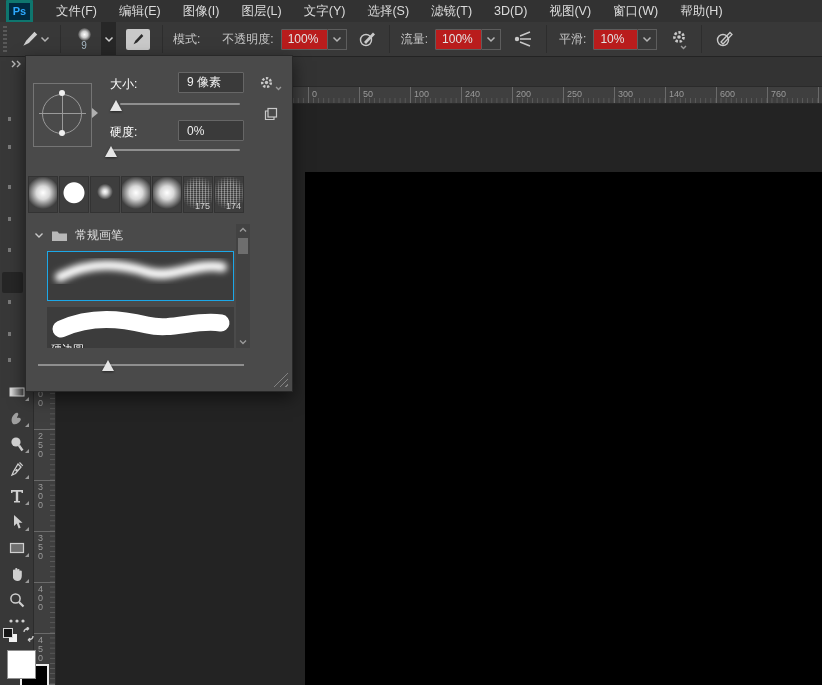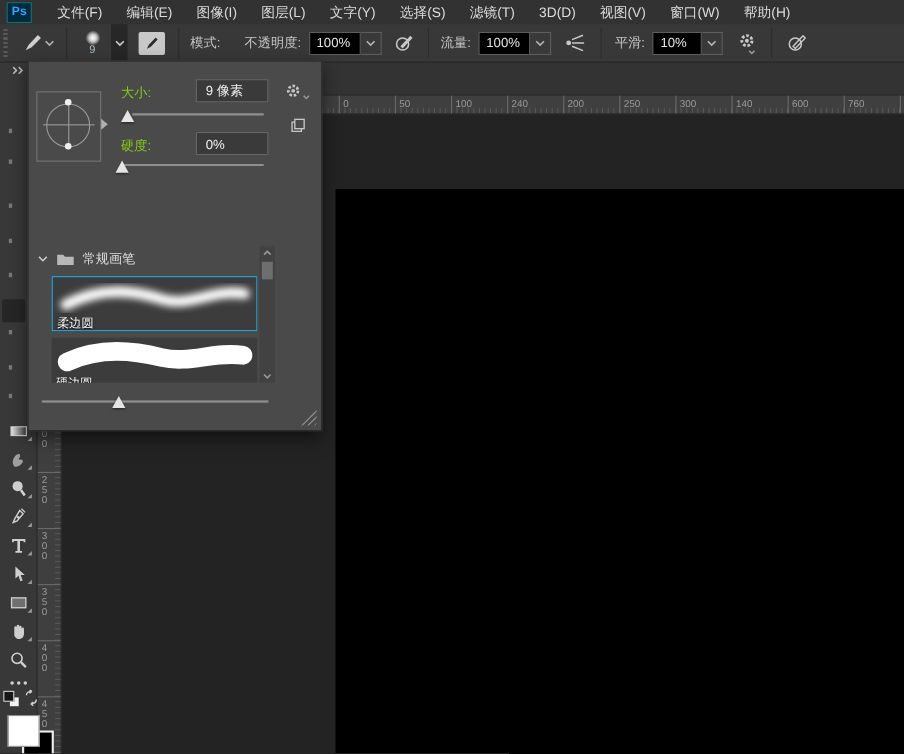--- a/index.html
+++ b/index.html
@@ -2,34 +2,34 @@
 <html style="--accent: #1ca8e8;"><head>
 <meta charset="utf-8">
 <style>
   html,body{margin:0;padding:0;background:#222;}
   #app{position:relative;width:822px;height:685px;overflow:hidden;background:#323232;
        font-family:"Liberation Sans",sans-serif;-webkit-font-smoothing:antialiased;}
   
   .menubar{position:absolute;left:0;top:0;width:822px;height:22px;background:#323232;
            display:flex;align-items:center;padding-left:6px;box-sizing:border-box;
            color:#dcdcdc;font-size:12.5px;}
-  .pslogo{width:21px;height:17px;background:#002a40;border:1px solid #0f766e;color:#2da9ff;
+  .pslogo{width:21px;height:17px;background:#002a40;border:3px solid #0f766e;color:#2da9ff;
           font-size:11px;font-weight:bold;display:flex;align-items:center;justify-content:center;
           margin-right:12px;border-radius:1px;}
   .mi{padding:2px 11px;cursor:default;white-space:nowrap;}
   
   .optbar{position:absolute;left:0;top:22px;width:822px;height:35px;background:#383838;
           border-bottom:1px solid #232323;display:flex;align-items:center;
           color:#c6c6c6;font-size:12px;box-sizing:border-box;}
   .grip{width:9px;height:26px;margin-left:1px;
         background:repeating-linear-gradient(to bottom,#585858 0 2px,transparent 2px 4px);
         background-size:4px 100%;background-repeat:no-repeat;background-position:2px 0;}
   .sep{width:1px;height:28px;background:#2d2d2d;}
   .obtn{display:flex;align-items:center;justify-content:center;}
-  .field{height:21px;background:#000000;border:1px solid #5d5d5d;border-radius:1px;
+  .field{height:21px;background:#b91c1c;border:1px solid #5d5d5d;border-radius:1px;
          display:flex;align-items:center;padding:0 6px;box-sizing:border-box;color:#e3e3e3;}
   .chevbox{width:19px;height:21px;background:#393939;border:1px solid #5d5d5d;border-left:none;
            display:flex;align-items:center;justify-content:center;box-sizing:border-box;}
   .select{height:22px;background:#383838;border:1px solid #5d5d5d;border-radius:1px;
           display:flex;align-items:center;padding:0 8px;box-sizing:border-box;color:#e3e3e3;
           justify-content:space-between;}
   .bprev{display:flex;flex-direction:column;align-items:center;width:34px;}
   .bprev .dot{width:13px;height:13px;border-radius:50%;
         background:radial-gradient(circle,#fff 0%,rgba(255,255,255,.75) 35%,rgba(255,255,255,0) 75%);}
   .bprev .num{font-size:10px;color:#a9bac6;line-height:10px;}
@@ -78,21 +78,21 @@
          border:1px solid #282828;box-shadow:0 6px 16px rgba(0,0,0,.55);box-sizing:border-box;
          z-index:30;color:#dedede;font-size:12px;}
   .p-dial{position:absolute;left:7px;top:27px;width:57px;height:62px;border:1px solid #757575;}
   .p-dial .circ{position:absolute;left:8px;top:10px;width:38px;height:38px;border:1.5px solid #9a9a9a;border-radius:50%;}
   .p-dial .hl{position:absolute;left:5px;right:5px;top:29px;height:1px;background:#9a9a9a;}
   .p-dial .vl{position:absolute;top:7px;bottom:10px;left:28px;width:1px;background:#9a9a9a;}
   .p-dial .d1{position:absolute;left:25px;top:6px;width:6px;height:6px;border-radius:50%;background:#efefef;}
   .p-dial .d2{position:absolute;left:25px;top:46px;width:6px;height:6px;border-radius:50%;background:#efefef;}
   .p-dial-tri{position:absolute;left:66px;top:52px;width:0;height:0;
               border-top:5px solid transparent;border-bottom:5px solid transparent;border-left:6px solid #b0b0b0;}
-  .plabel{position:absolute;color:#84cc16;}
+  .plabel{position:absolute;color:#ffffff;}
   .pfield{position:absolute;width:66px;height:21px;background:#3a3a3a;border:1px solid #666;
           border-radius:1px;display:flex;align-items:center;padding:0 8px;box-sizing:border-box;color:#efefef;}
   .ptrack{position:absolute;height:2px;background:#8f8f8f;border-radius:1px;}
   .pthumb{position:absolute;width:0;height:0;border-left:6px solid transparent;border-right:6px solid transparent;
           border-bottom:11px solid #e5e5e5;filter:drop-shadow(0 1px 1px rgba(0,0,0,.5));}
   .p-thumbs{position:absolute;left:2px;top:120px;display:flex;gap:1px;}
   .ptile{width:30px;height:37px;background:#3e3e3e;position:relative;border:1px solid #333;box-sizing:border-box;}
   .ptile .lbl{position:absolute;right:2px;bottom:1px;font-size:9px;color:#cfcfcf;}
   .th-soft{background-image:radial-gradient(circle at 50% 45%,#fff 0%,rgba(255,255,255,.8) 28%,rgba(255,255,255,0) 68%);}
   .th-hard{background-image:radial-gradient(circle at 50% 45%,#fff 0 42%,rgba(255,255,255,0) 46%);}
@@ -407,20 +407,33 @@
         </svg>
     </div>
 
     <span class="plabel" style="left:84px;top:68px;">硬度:</span>
     <div class="pfield" style="left:152px;top:64px;">
         <span>0%</span>
       </div>
     <div class="ptrack" style="left:86px;top:93px;width:128px;"></div>
     <div class="pthumb" style="left:79px;top:90px;"></div>
 
+    <div class="p-thumbs">
+      <div class="ptile th-soft"></div>
+      <div class="ptile th-hard"></div>
+      <div class="ptile th-soft-sm"></div>
+      <div class="ptile th-soft"></div>
+      <div class="ptile th-soft"></div>
+      <div class="ptile th-tex">
+          <span class="lbl">175</span>
+        </div>
+      <div class="ptile th-tex">
+          <span class="lbl">174</span>
+        </div>
+    </div>
 
     <div class="p-group">
       <svg width="10" height="7" viewBox="0 0 10 7">
           <polyline points="1.5,1.5 5,5 8.5,1.5" fill="none" stroke="#c9c9c9" stroke-width="1.4"></polyline>
         </svg>
       <svg width="17" height="13" viewBox="0 0 17 13">
         <path d="M1 2.5 H6.5 L8 4.5 H16 V12 H1 Z" fill="#b8b8b8"></path>
         </svg>
       <span>常规画笔</span>
     </div>
@@ -428,21 +441,20 @@
     <div class="p-list">
       <div class="bitem sel" style="top:3px;">
         <svg class="stroke" viewBox="0 0 187 36">
           <defs>
               <filter id="softb" x="-20%" y="-60%" width="140%" height="220%">
                 <feGaussianBlur stdDeviation="3.2"></feGaussianBlur>
               </filter>
             </defs>
           <path d="M12 25 C 45 8, 75 12, 100 20 C 125 28, 148 10, 176 15" stroke="#fff" stroke-width="10" fill="none" stroke-linecap="round" filter="url(#softb)"></path>
           </svg>
-        <div class="bname">柔边圆</div>
       </div>
       <div class="bitem" style="top:59px;">
         <svg class="stroke" viewBox="0 0 187 36">
           <path d="M14 22 C 45 8, 75 12, 100 18 C 125 24, 148 12, 174 16" stroke="#fff" stroke-width="17" fill="none" stroke-linecap="round"></path>
           </svg>
         <div class="bname">硬边圆</div>
       </div>
     </div>
 
     <div class="p-scroll">

